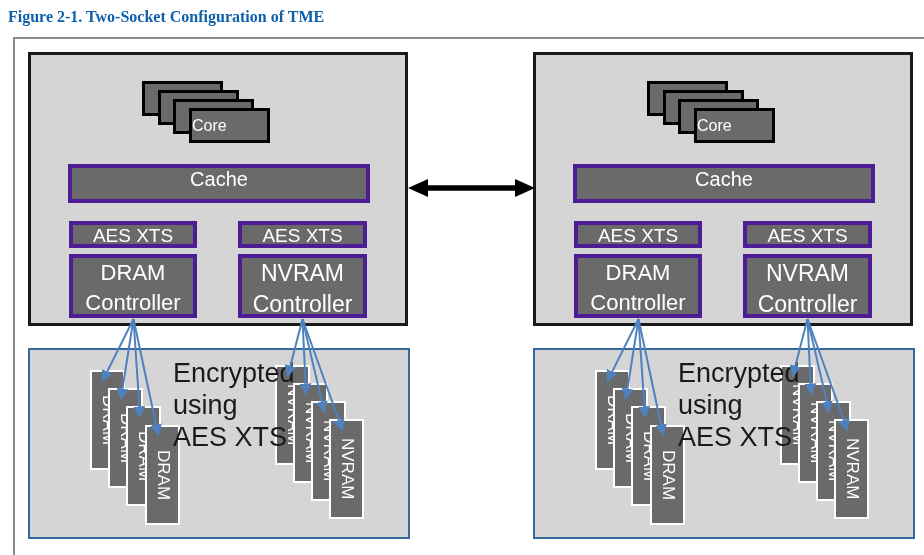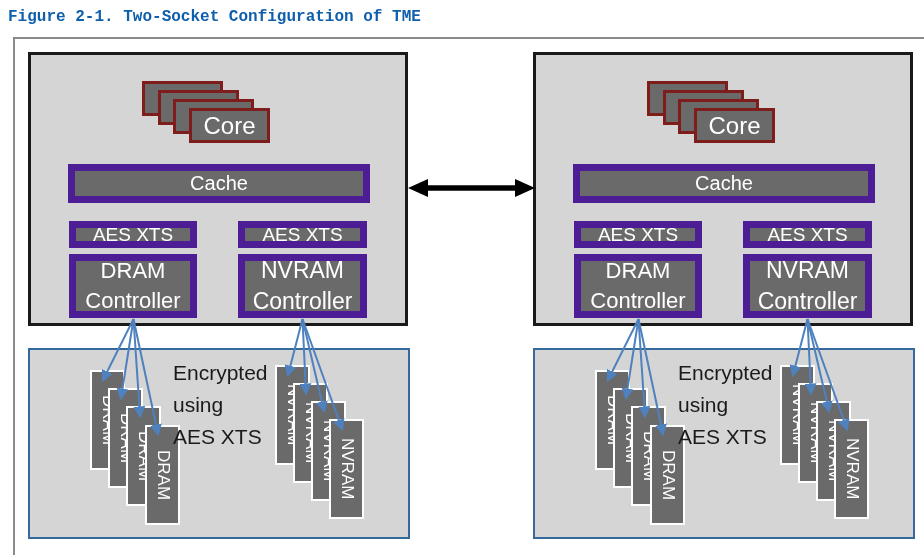--- a/index.html
+++ b/index.html
@@ -4,35 +4,35 @@
 <style>
   :root{
     --title-blue:#0E5FAC; --frame-gray:#8A8A8A; --panel-fill:#D5D5D5;
     --panel-border:#1A1A1A; --block-fill:#6A6A6A; --block-text:#FFFFFF;
     --memory-border:#35689B; --arrow-blue:#4E81BD; --note-text:#1A1A1A;
   }
   *{margin:0;padding:0;box-sizing:border-box}
   html,body{width:924px;height:555px;overflow:hidden;background:#fff;
     font-family:"Liberation Sans",sans-serif;position:relative}
   .caption{position:absolute;left:8px;top:8px;
-    font-family:Liberation Mono, monospace;font-weight:bold;font-size:16px;
+    font-family:Liberation Serif, serif;font-weight:bold;font-size:16px;
     color:var(--title-blue);white-space:nowrap}
   .figure-frame{position:absolute;left:13px;top:37px;width:920px;height:530px;
     border:2px solid var(--frame-gray);background:#fff}
   .socket-group{position:absolute;top:0;width:924px;height:555px}
   .socket-group.left{left:0}
   .socket-group.right{left:505px}
   .cpu{position:absolute;left:28px;top:52px;width:380px;height:274px;
     background:var(--panel-fill);border:3px solid var(--panel-border)}
-  .block{position:absolute;background:var(--block-fill);border:7px solid #4c1d95;
-    color:var(--block-text);display:flex;align-items:center;justify-content:center;
+  .block{position:absolute;background:var(--block-fill);border:4px solid #4c1d95;
+    color:var(--block-text);display:flex;justify-content:center;
     text-align:center}
   .core-box{position:absolute;width:81px;height:35px;background:var(--block-fill);
-    border:3px solid #7f1d1d;color:var(--block-text);display:flex;align-items:center;
-    justify-content:center;font-size:24px}
+    border:3px solid #000000;color:var(--block-text);display:flex;align-items:center;
+    justify-content:flex-start;font-size:16px}
   .core-0{left:111px;top:26px}
   .core-1{left:127px;top:35px}
   .core-2{left:142px;top:44px}
   .core-3{left:158px;top:53px}
   .cache{left:37px;top:109px;width:302px;height:39px;font-size:20px}
   .aes-1{left:38px;top:166px;width:128px;height:27px;font-size:19px}
   .aes-2{left:207px;top:166px;width:129px;height:27px;font-size:19px}
   .ctrl-1{left:38px;top:199px;width:128px;height:64px;font-size:22px;line-height:1.35}
   .ctrl-2{left:207px;top:199px;width:129px;height:64px;font-size:23px;line-height:1.35}
   .ctrl-1 span,.ctrl-2 span{width:100px}
@@ -40,21 +40,21 @@
     background:var(--panel-fill);border:2px solid var(--memory-border)}
   .stick{position:absolute;width:35px;height:100px;background:var(--block-fill);
     border:2px solid #fff;color:var(--block-text);display:flex;align-items:center;
     justify-content:center;font-size:17px}
   .stick span{writing-mode:vertical-rl}
   .d0{left:60px;top:20px;z-index:1}.d1{left:78px;top:38px;z-index:2}
   .d2{left:96px;top:56px;z-index:3}.d3{left:115px;top:75px;z-index:4}
   .n0{left:245px;top:15px;z-index:1}.n1{left:263px;top:33px;z-index:2}
   .n2{left:281px;top:51px;z-index:3}.n3{left:299px;top:69px;z-index:4}
   .note{position:absolute;left:143px;top:7px;z-index:6;color:var(--note-text);
-    font-size:21px;line-height:32px;white-space:pre-line}
+    font-size:27px;line-height:32px;white-space:pre-line}
   svg.fan{position:absolute;left:0;top:0;width:924px;height:555px;z-index:10;
     pointer-events:none}
   svg.fan line{stroke:var(--arrow-blue);stroke-width:2}
   svg.fan marker path{fill:var(--arrow-blue)}
   svg.interconnect{position:absolute;left:403px;top:176px;width:137px;height:24px;z-index:11}
 </style>
 </head>
 <body>
 
 <div class="caption">Figure 2-1. Two-Socket Configuration of TME</div>

